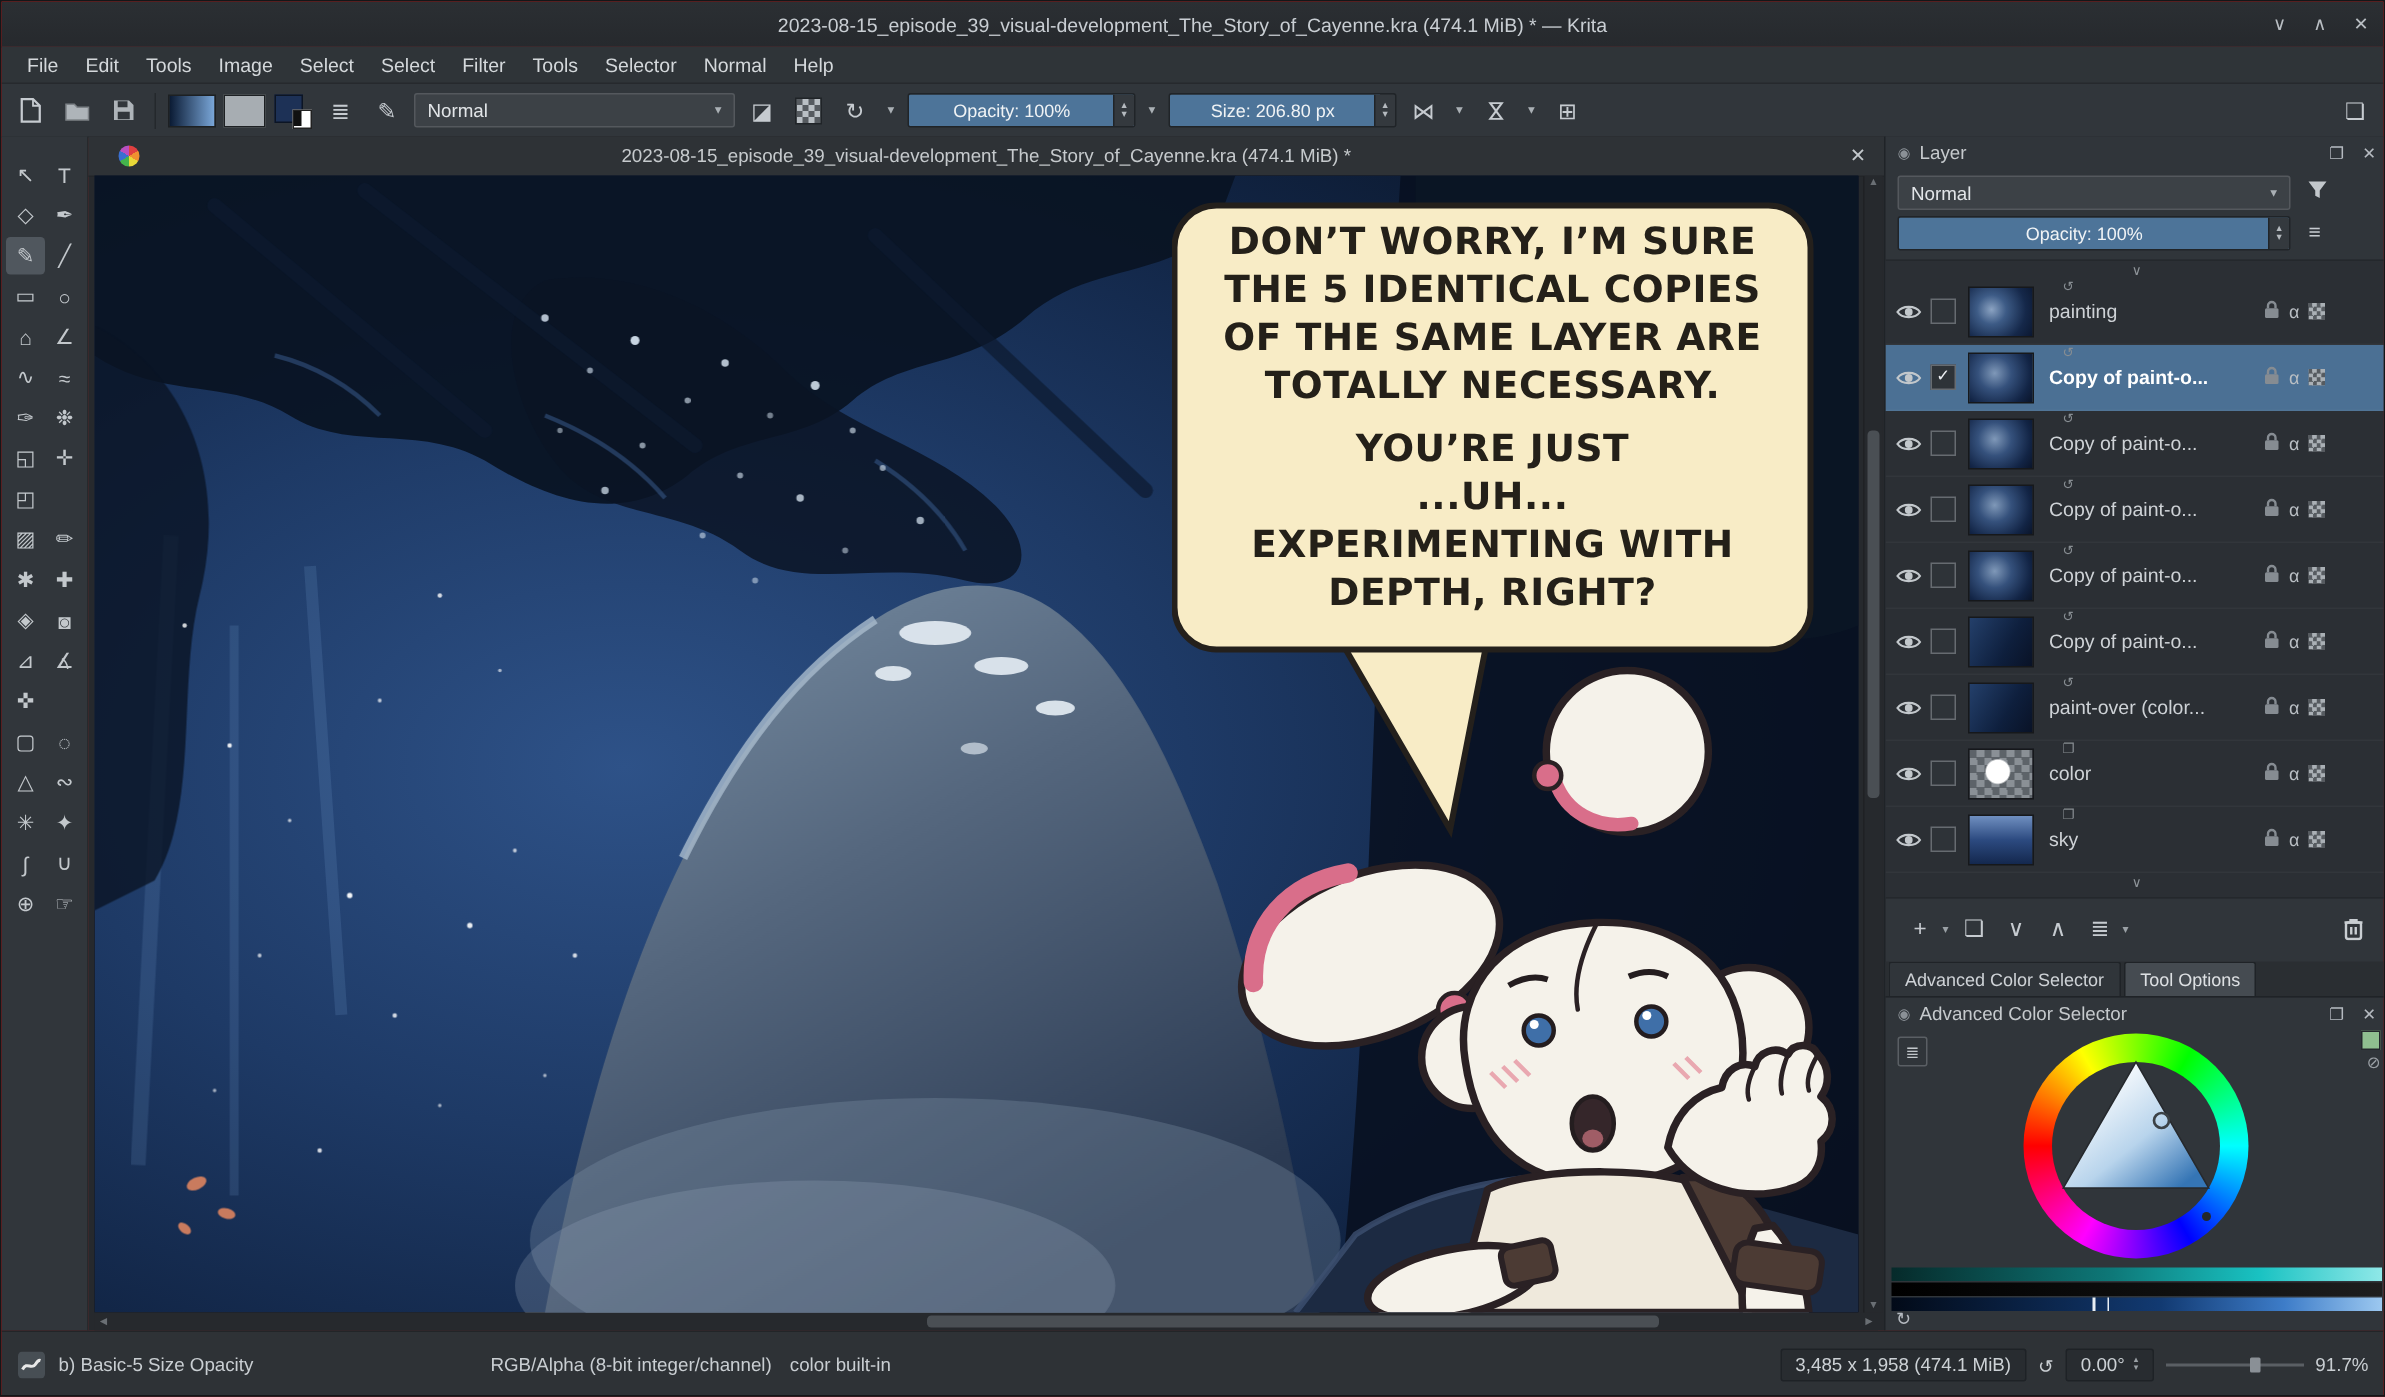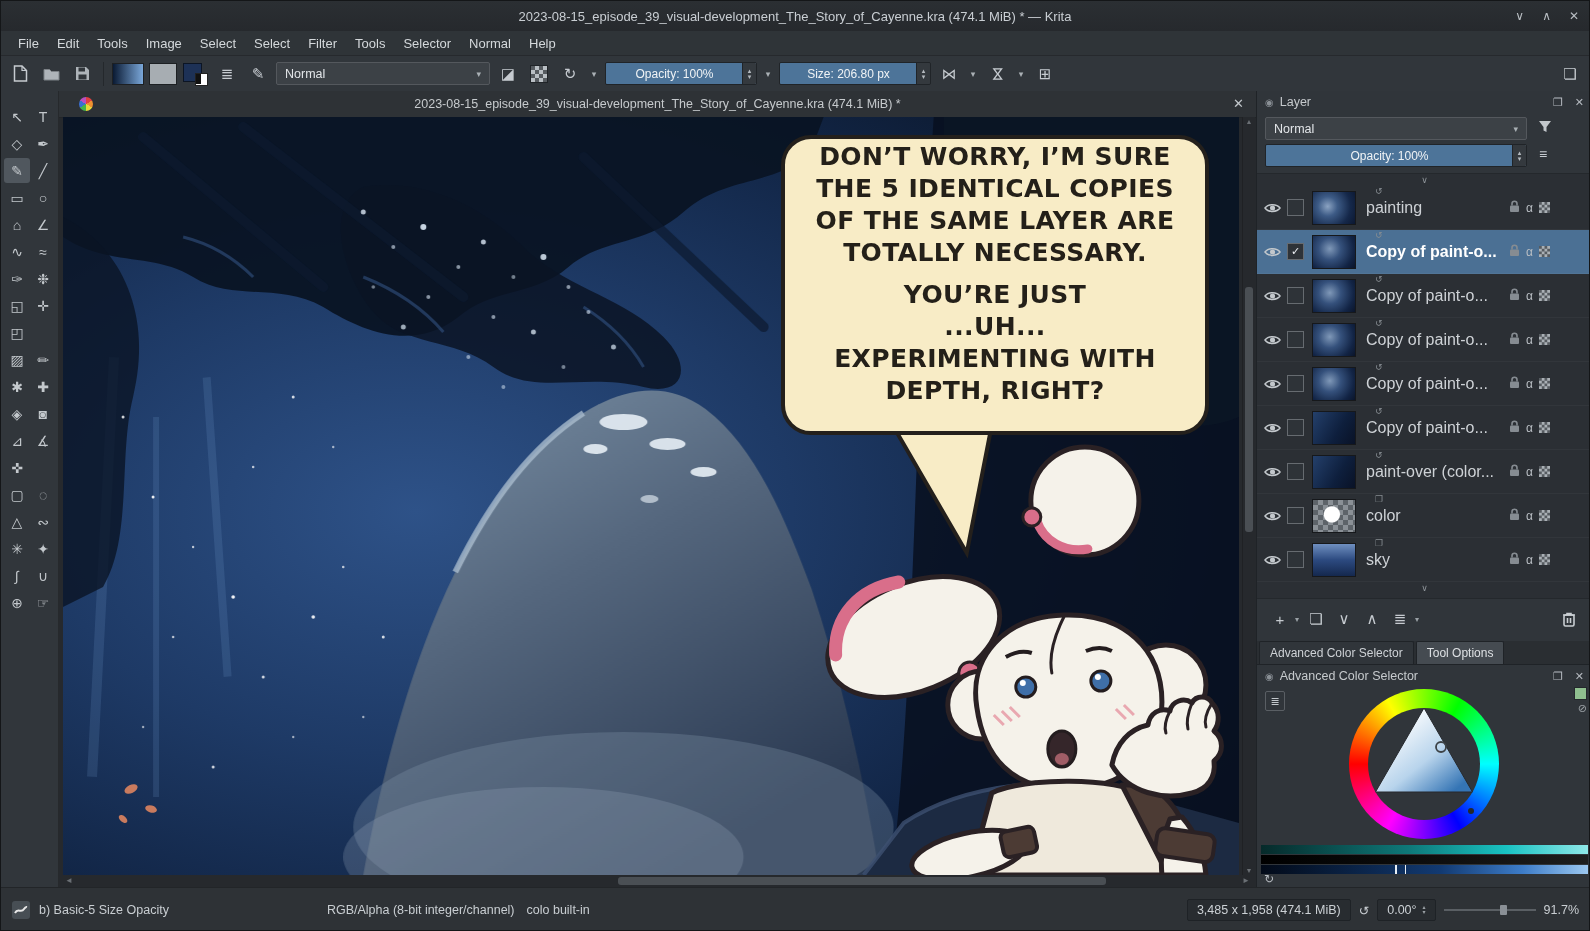--- a/index.html
+++ b/index.html
@@ -53,22 +53,22 @@
   .mdi{position:absolute;left:58px;top:90px;width:1197px;height:796px;background:#26292d;}
   .doc-tb{position:absolute;left:0;top:0;right:0;height:26px;background:#2e3236;border-bottom:1px solid #222528;}
   .doc-logo{position:absolute;left:20px;top:6px;width:14px;height:14px;border-radius:50%;
             background:conic-gradient(#e04040 0 60deg,#f09030 0 120deg,#e8d838 0 180deg,#44b34c 0 240deg,#3a6fd0 0 300deg,#b84fc0 0 360deg);}
   .doc-title{position:absolute;left:0;right:0;top:0;height:26px;display:flex;align-items:center;justify-content:center;
              font-size:12.5px;color:#c6cacd;white-space:nowrap;}
   .doc-close{position:absolute;right:12px;top:5px;font-size:13px;color:#c3c8cc;}
   .paint{position:absolute;left:4px;top:26px;width:1176px;height:758px;background:#0a1527;overflow:hidden;}
   .paint svg.scene{position:absolute;inset:0;width:100%;height:100%;}
   .bubble{position:absolute;left:718px;top:18px;width:428px;height:300px;box-sizing:border-box;background:#f8ecc6;
-          border:4px solid #24201c;border-radius:30px;z-index:5;display:flex;flex-direction:column;justify-content:flex-end;
-          gap:10px;padding:24px 8px;}
+          border:4px solid #24201c;border-radius:30px;z-index:5;display:flex;flex-direction:column;justify-content:flex-start;
+          gap:10px;padding:6px 8px;}
   .bubble p{margin:0;font-family:"DejaVu Sans",sans-serif;font-weight:bold;font-size:25px;line-height:1.28;color:#242019;
             text-align:center;white-space:pre-line;letter-spacing:0.4px;}
   .vscroll{position:absolute;right:1px;top:26px;width:12px;height:758px;background:#26292d;border-left:1px solid #1f2124;z-index:6;}
   .vscroll .vthumb{position:absolute;left:2px;right:2px;top:170px;height:245px;background:#4a4f54;border-radius:3px;}
   .vscroll .sarr{position:absolute;left:0;right:0;text-align:center;font-size:7px;color:#6a6f74;}
   .hscroll{position:absolute;left:4px;bottom:0;width:1189px;height:12px;background:#26292d;z-index:6;}
   .hscroll .hthumb{position:absolute;left:555px;width:488px;top:2px;height:8px;background:#4a4f54;border-radius:3px;}
   .hscroll .sarr{position:absolute;top:1px;font-size:8px;color:#6a6f74;}
   
   .rpanel{position:absolute;left:1255px;top:90px;width:335px;height:796px;background:#30353a;border-left:1px solid #1f2327;}
@@ -90,21 +90,21 @@
   .l-chk{width:15px;height:15px;border:1px solid #666b70;background:#2e3338;margin:0 4px;display:flex;align-items:center;
          justify-content:center;}
   .l-chk i{font-style:normal;font-size:11px;color:#eef1f4;line-height:1;}
   .l-thumb{width:42px;height:32px;border:1px solid #16181b;margin:0 4px;background:#223;}
   .t-paint-a{background:radial-gradient(circle at 35% 45%,#8ba3c2 0%,#3d5b86 30%,#15284a 70%,#0b1730 100%);}
   .t-paint-b{background:radial-gradient(circle at 40% 40%,#7f98b8 0%,#35517c 35%,#122445 75%,#0a1429 100%);}
   .t-paint-c{background:linear-gradient(120deg,#24406b 0%,#0e1f3d 60%,#091226 100%);}
   .t-color{background-image:radial-gradient(circle at 45% 45%,#fff 26%,rgba(255,255,255,0) 30%),
            repeating-conic-gradient(#8a9096 0% 25%,#5d6369 0% 50%);background-size:100% 100%,10px 10px;}
   .t-sky{background:linear-gradient(180deg,#6f8fc0 0%,#2c4a80 50%,#14284e 100%);}
-  .l-name{font-size:16px;color:#ced2d6;margin-left:6px;flex:1;white-space:nowrap;overflow:hidden;}
+  .l-name{font-size:13px;color:#ced2d6;margin-left:6px;flex:1;white-space:nowrap;overflow:hidden;}
   .lrow.selected .l-name{color:#fff;font-weight:bold;}
   .l-corner{position:absolute;left:118px;top:0;font-size:9px;color:#878d92;}
   .l-badges{display:flex;align-items:center;gap:6px;margin-left:auto;margin-right:42px;}
   .b-alpha{font-size:12px;color:#b9bec3;}
   .b-inherit{width:11px;height:11px;background:repeating-conic-gradient(#aab0b5 0% 25%,#565b60 0% 50%);background-size:5.5px 5.5px;}
   .ltb{position:absolute;top:508px;left:0;right:0;height:40px;display:flex;align-items:center;padding:0 12px;gap:6px;
        font-size:14px;color:#c6cbd0;}
   .ltb .mini{font-size:8px;color:#9aa0a5;margin-left:-2px;}
   .ltb .tbtn{width:22px;height:22px;}
   .ltb-trash{margin-left:auto;}
@@ -890,21 +890,21 @@
 
   <div class="statusbar">
     <span class="sb-icon">
       <svg width="18" height="18" viewBox="0 0 18 18">
           <rect width="18" height="18" rx="3" fill="#474e54"></rect>
           <path d="M3,12 C6,6 9,13 12,8 C13.5,5.5 15,6 15,6" stroke="#e8e8e8" fill="none" stroke-width="2"></path>
         </svg>
     </span>
     <span>b) Basic-5 Size Opacity</span>
     <span class="sb-depth">RGB/Alpha (8-bit integer/channel)</span>
-    <span class="sb-profile">colo built-in</span>
+    <span class="sb-profile">color built-in</span>
     <span class="sp"></span>
     <span class="sb-box">3,485 x 1,958 (474.1 MiB)</span>
     <span>↺</span>
     <span class="sb-box angle-box">
       <span>0.00°</span>
       <span class="spin2">
           <i>▴</i>
           <i>▾</i>
         </span>
     </span>

